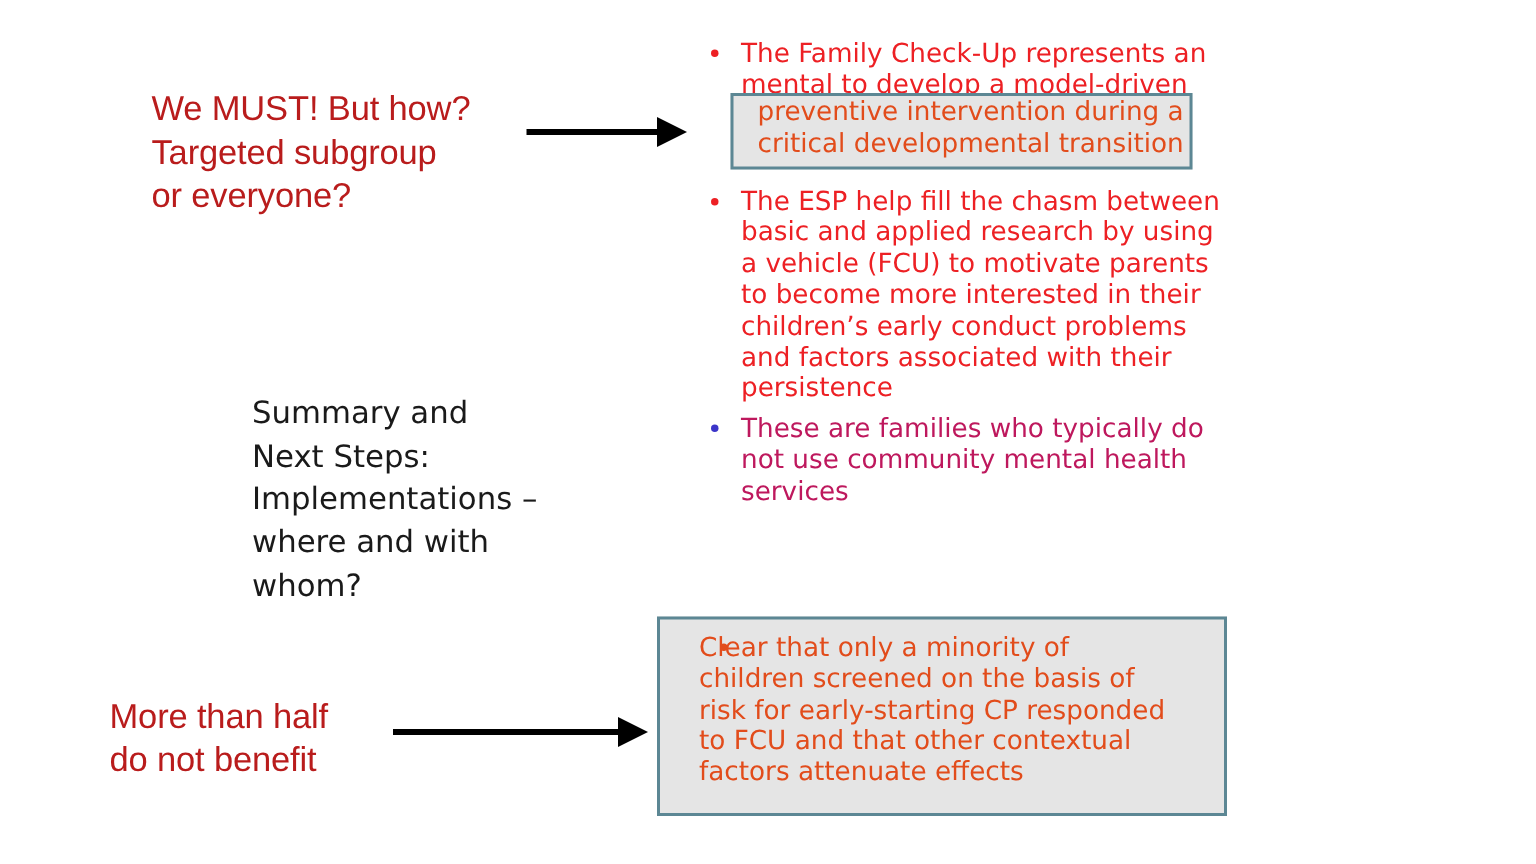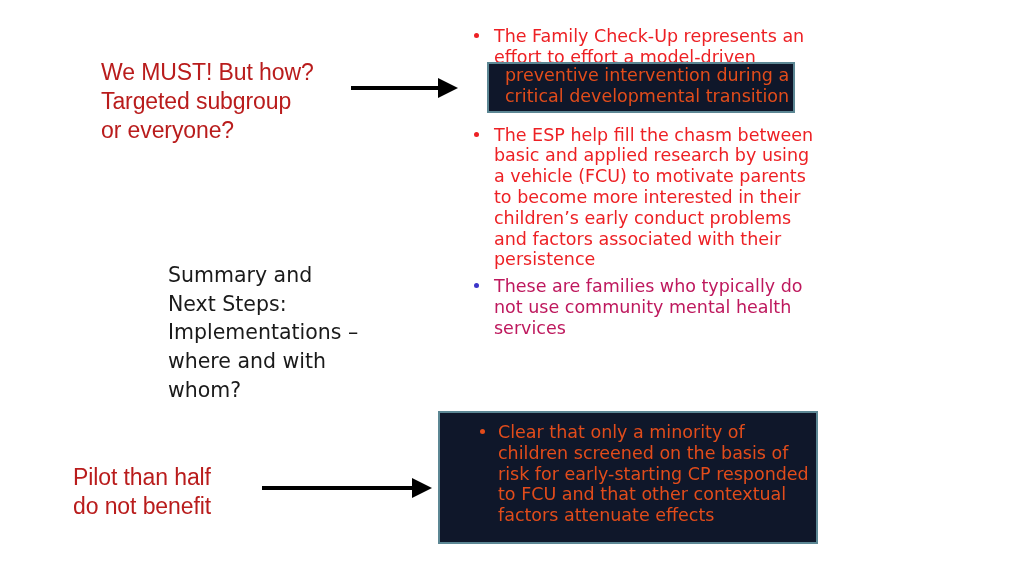--- a/index.html
+++ b/index.html
@@ -95,21 +95,21 @@
   .bullet .txt { display: block; }
 
   .red  { color: #ED2024; }
   .red  .dot { background: #ED2024; }
   .blue { color: #be185d; }
   .blue .dot { background: #3B35C9; }
 
   
   .callout {
     position: absolute;
-    background: #0f172a;
+    background: #e5e5e5;
     border: 2px solid #5C8794;
     box-sizing: border-box;
   }
   #callout-top {
     left: 487px;
     top: 62px;
     width: 308px;
     height: 51px;
   }
   #callout-bottom {
@@ -126,42 +126,42 @@
     font-size: 17.5px;
     line-height: 20.8px;
     color: #E24C1B;
     white-space: pre-line;
   }
   #callout-top .callout-body {
     padding-left: 16px;
     padding-top: 1px;
   }
   #callout-bottom .callout-body {
-    padding-left: 58px;
+    padding-left: 26px;
     padding-top: 9px;
   }
   .callout-dot {
     position: absolute;
     width: 5px; height: 5px;
     border-radius: 50%;
     background: #E24C1B;
     left: 40px;
     top: 16px;
   }
 </style>
 </head>
 <body>
 
 <div id="slide">
 
   <div id="bullets">
 
     <div class="bullet red">
       <span class="dot"></span>
-      <span class="txt">The Family Check-Up represents an effort to effort a model-driven</span>
+      <span class="txt">The Family Check-Up represents an mental to develop a model-driven</span>
     </div>
 
     <div class="bullet red" style="margin-top:57px;">
       <span class="dot"></span>
       <span class="txt">The ESP help fill the chasm between basic and applied research by using a vehicle (FCU) to motivate parents to become more interested in their children’s early conduct problems and factors associated with their persistence</span>
     </div>
 
     <div class="bullet blue" style="margin-top:6px;">
       <span class="dot"></span>
       <span class="txt">These are families who typically do not use community mental health services</span>
@@ -187,21 +187,21 @@
   <div class="annot" id="annot-top">We MUST! But how?
 Targeted subgroup
 or everyone?</div>
 
   <div id="summary-block">Summary and
 Next Steps:
 Implementations –
 where and with
 whom?</div>
 
-  <div class="annot" id="annot-bottom">Pilot than half
+  <div class="annot" id="annot-bottom">More than half
 do not benefit</div>
 
   <div class="arrow" id="arrow-top">
     <span class="arrow-line"></span>
     <span class="arrow-head"></span>
   </div>
 
   <div class="arrow" id="arrow-bottom">
     <span class="arrow-line"></span>
     <span class="arrow-head"></span>

